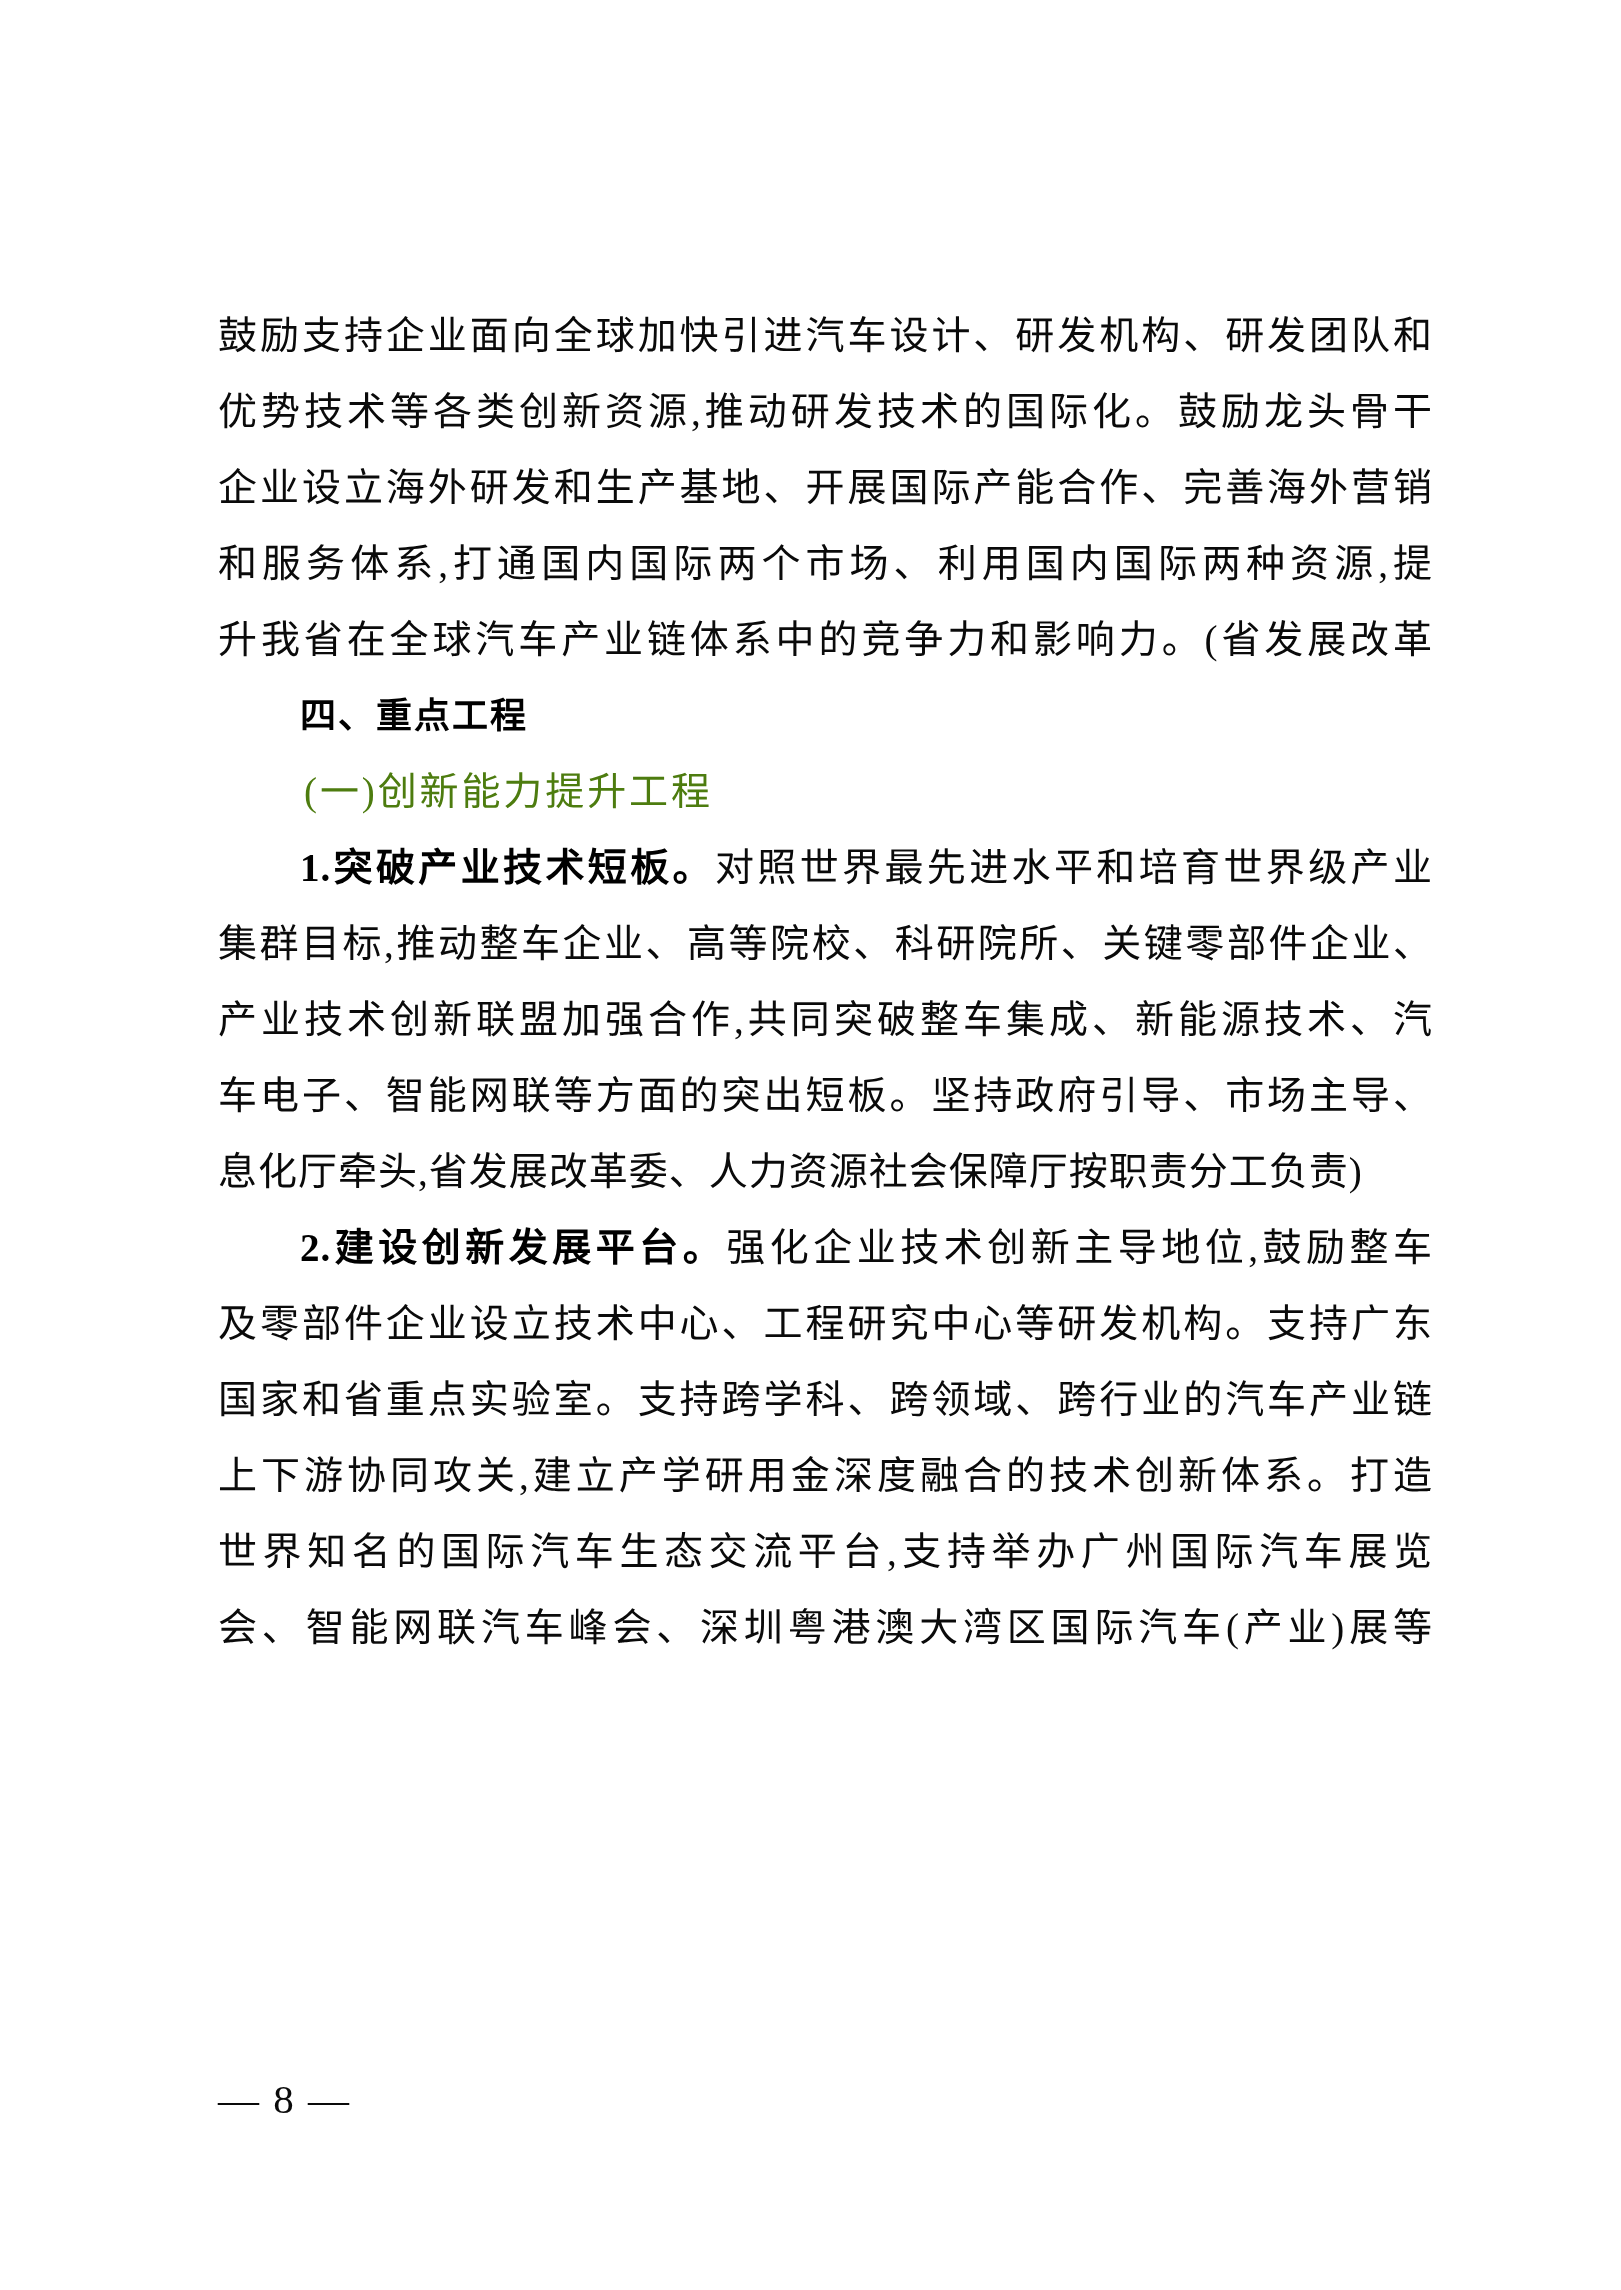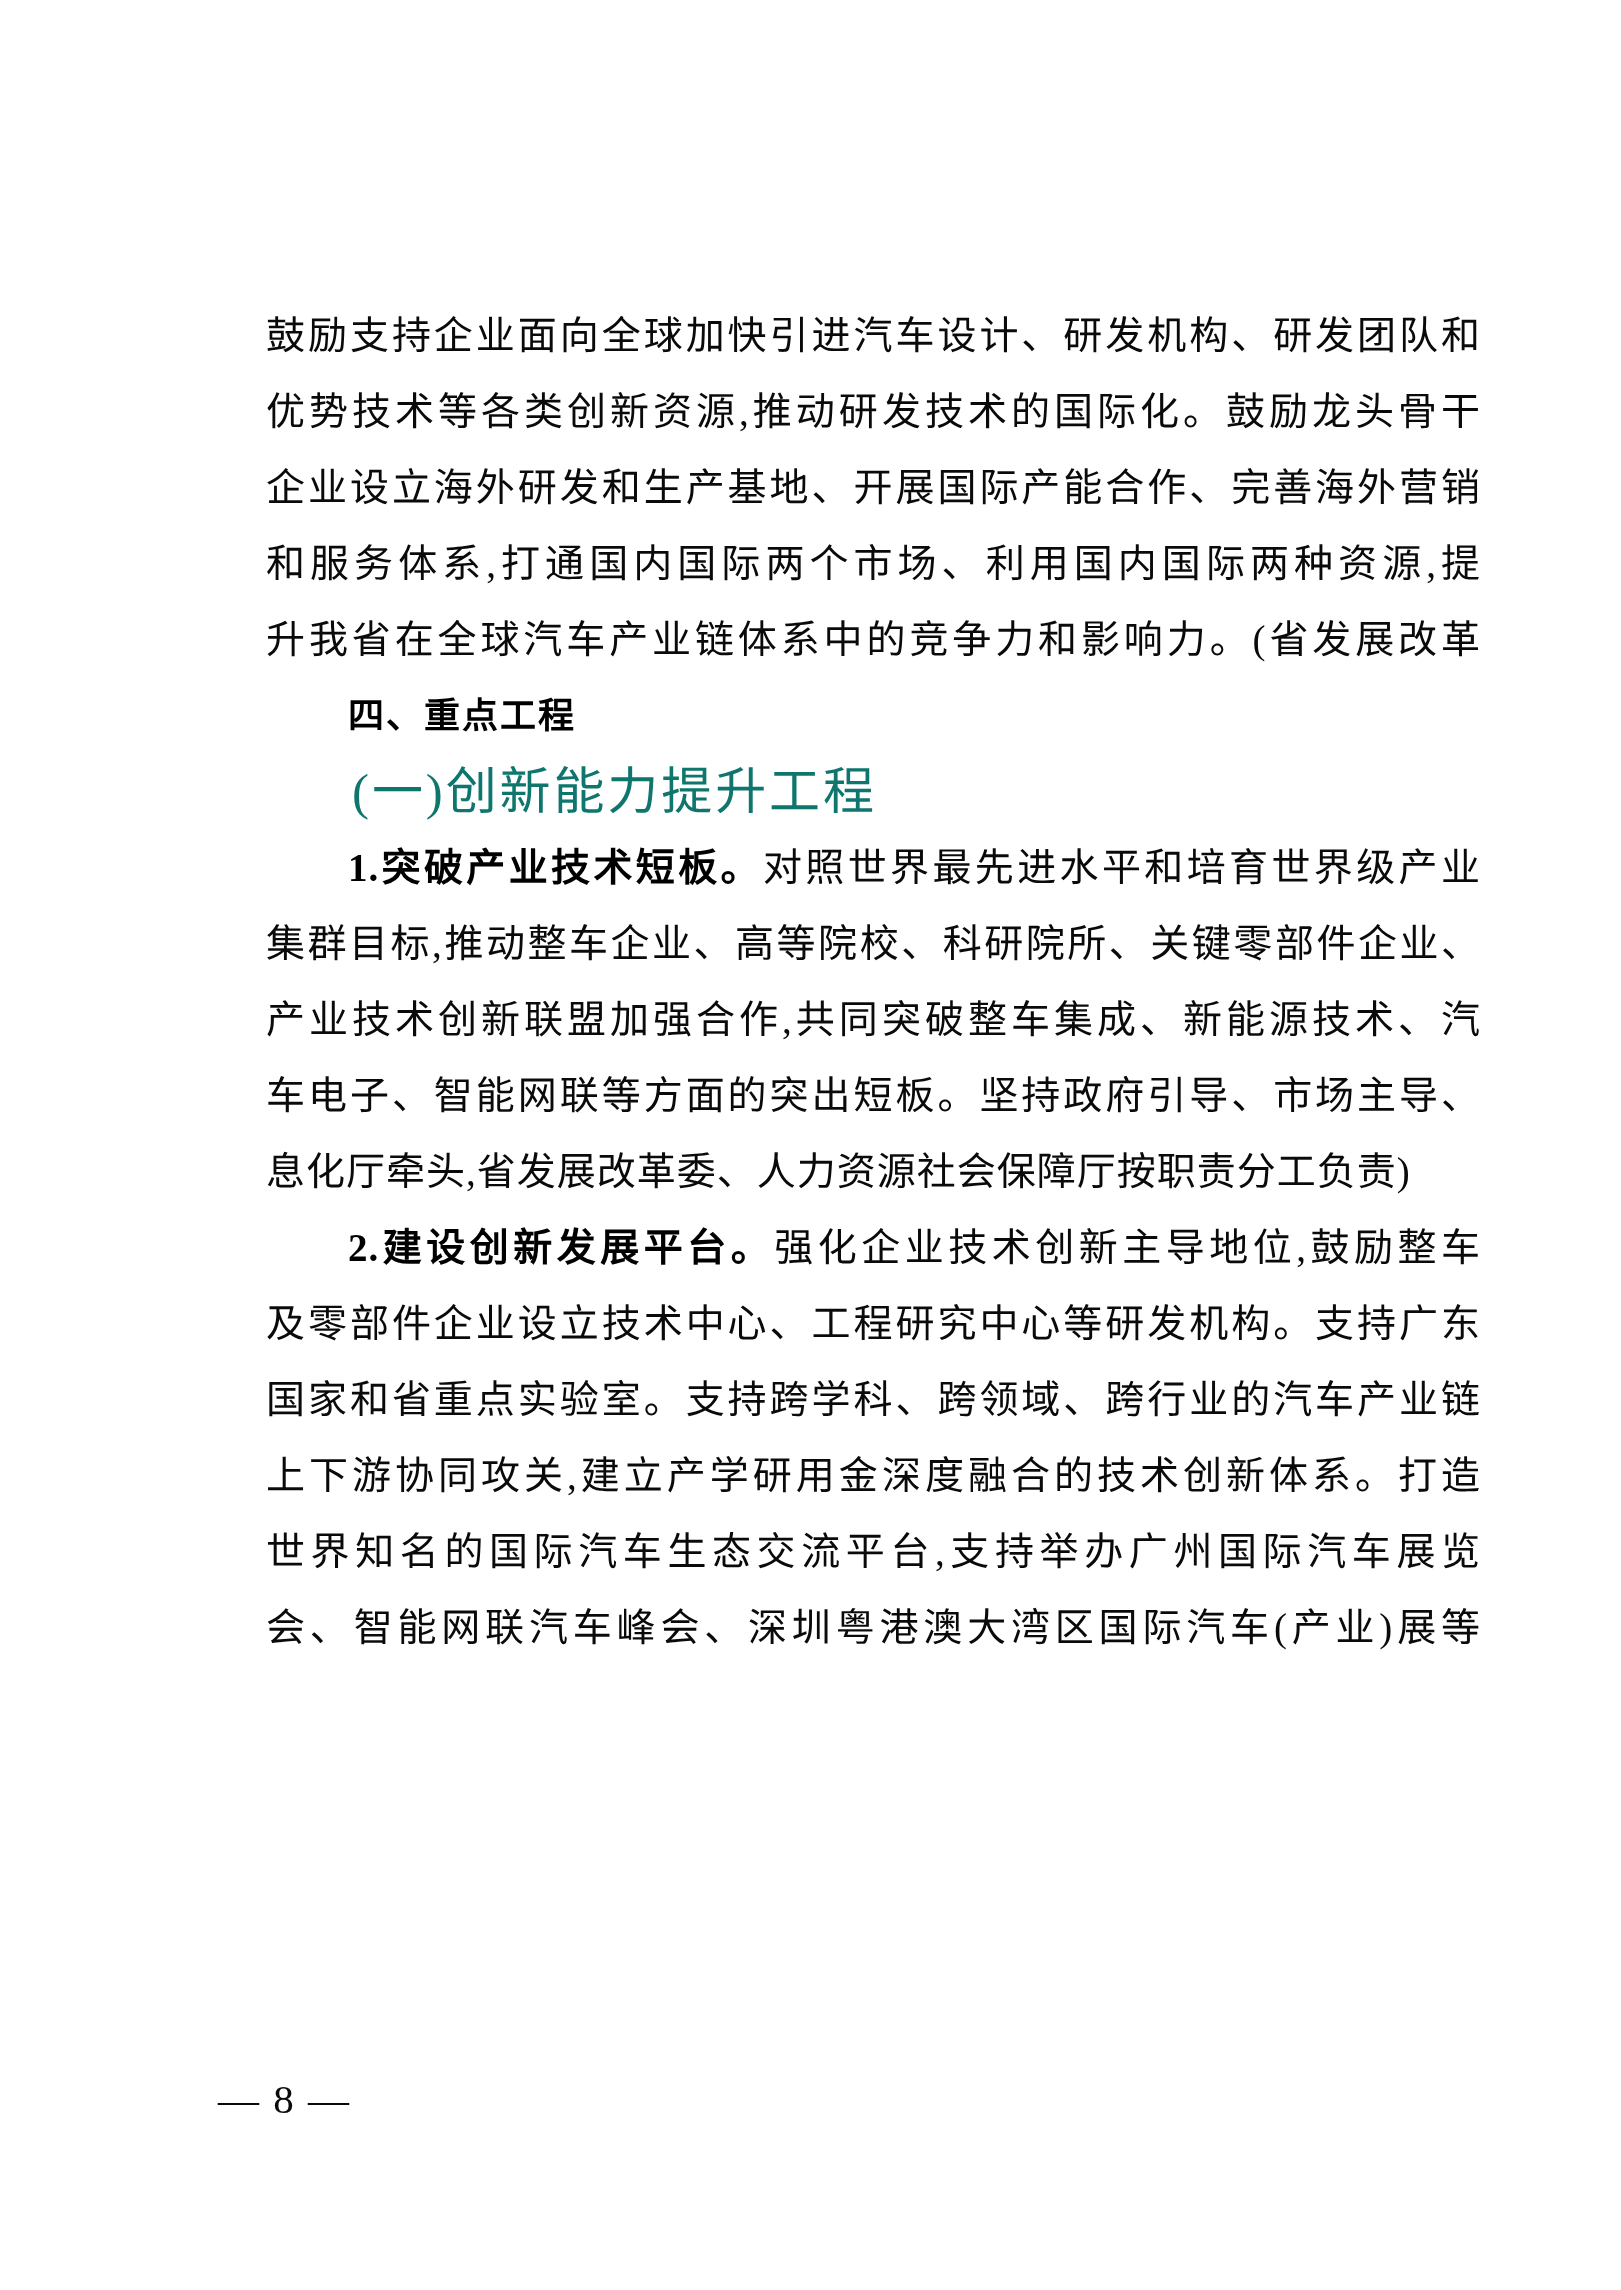--- a/index.html
+++ b/index.html
@@ -15,21 +15,20 @@
   .page {
     position: absolute;
     inset: 0;
     background: #ffffff;
   }
   .content {
     position: absolute;
     left: 218px;
     top: 298px;
     width: 1215px;
-    margin-left: 48px;
   }
   .line {
     height: 76px;
     line-height: 76px;
     font-size: 39px;
     letter-spacing: 1px;
     text-align: justify;
     text-align-last: justify;
     text-justify: inter-character;
     overflow: hidden;
@@ -45,26 +44,26 @@
     font-family: "Liberation Sans", sans-serif;
     font-weight: 700;
     font-size: 36px;
     text-align: left;
     text-align-last: left;
     text-indent: 82px;
     letter-spacing: 2px;
     color: #000000;
   }
   .sub-heading {
-    font-size: 51px;
+    font-size: 39px;
     text-align: left;
     text-align-last: left;
     text-indent: 86px;
     letter-spacing: 2.9px;
-    color: #0f766e;
+    color: #4d7c0f;
   }
   .lead {
     font-weight: 700;
     color: #000000;
   }
   .page-number {
     position: absolute;
     left: 218px;
     top: 2074px;
     height: 51px;

